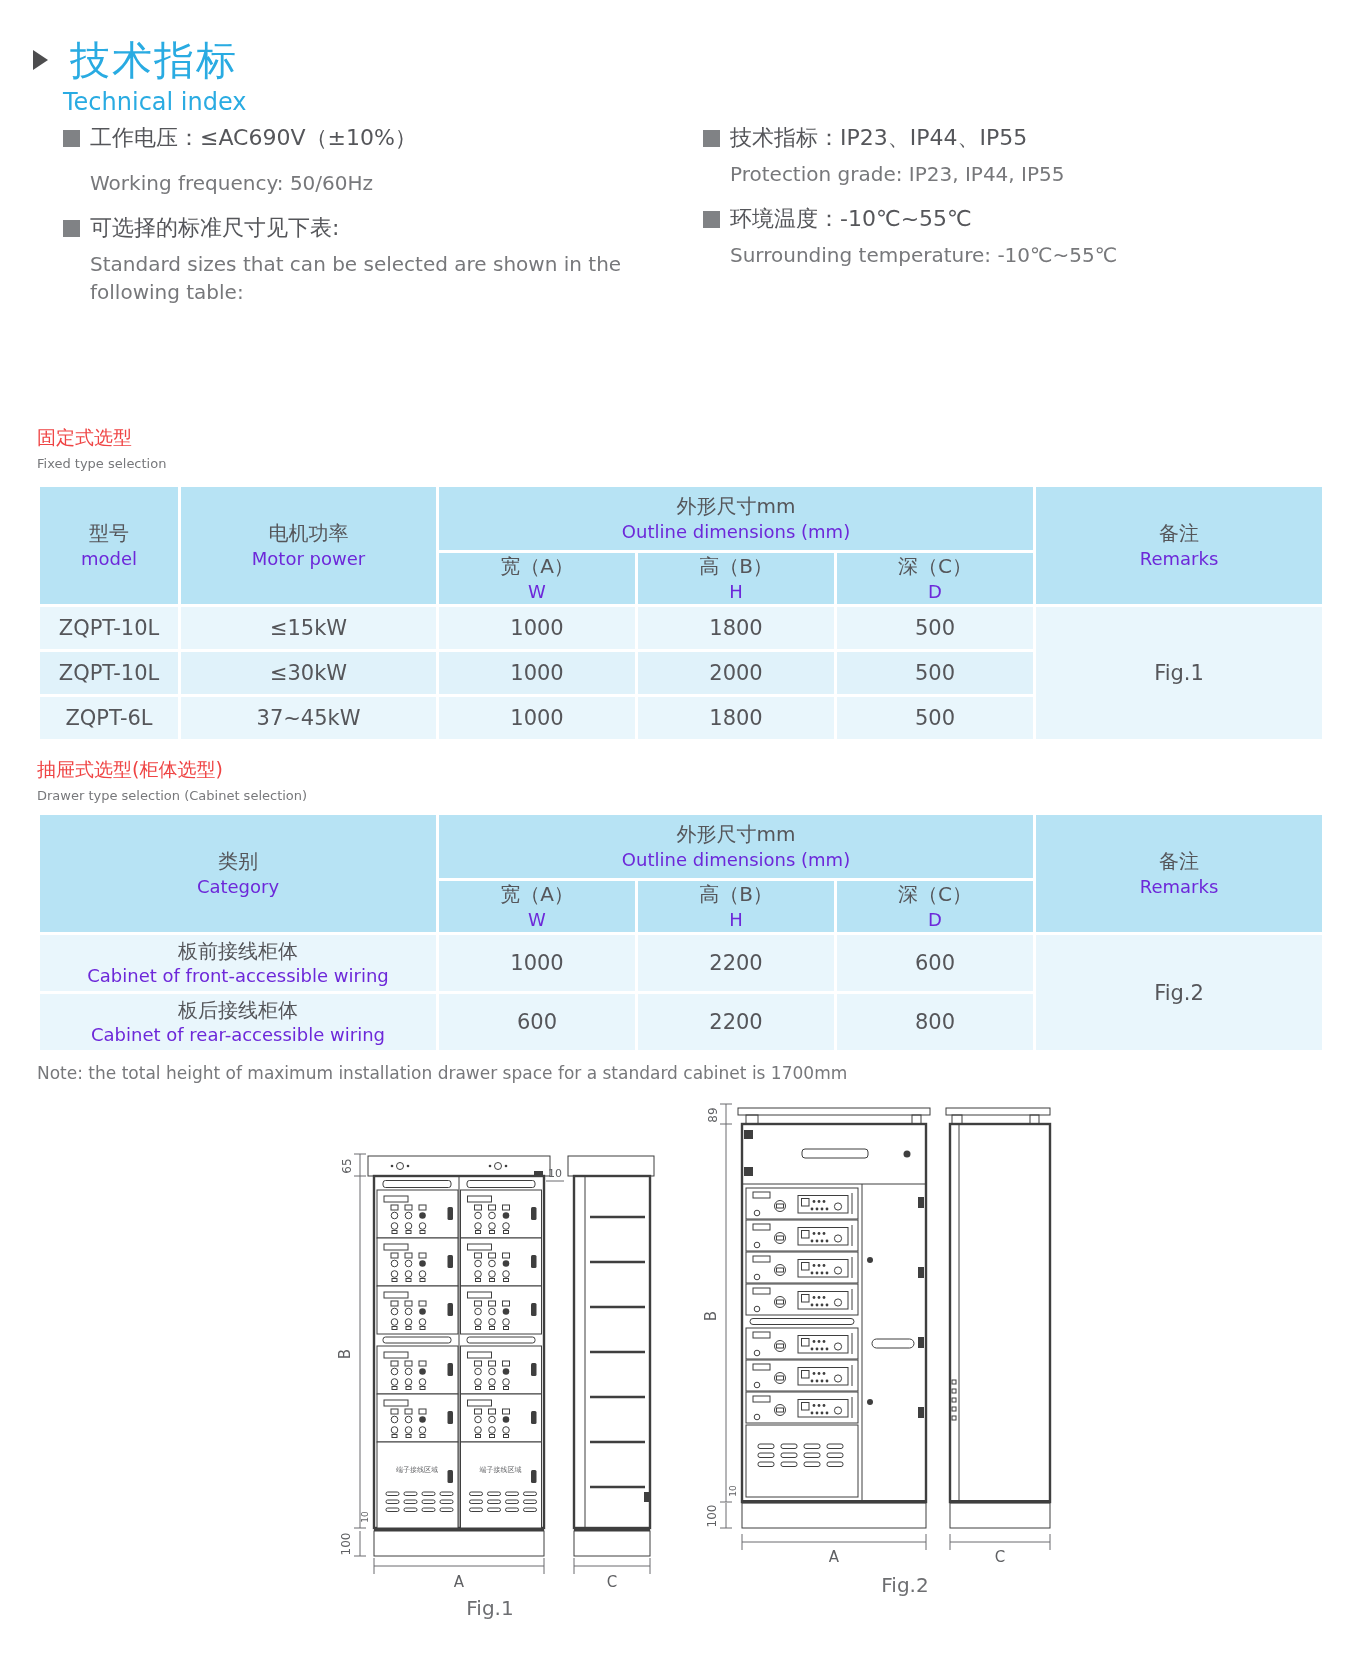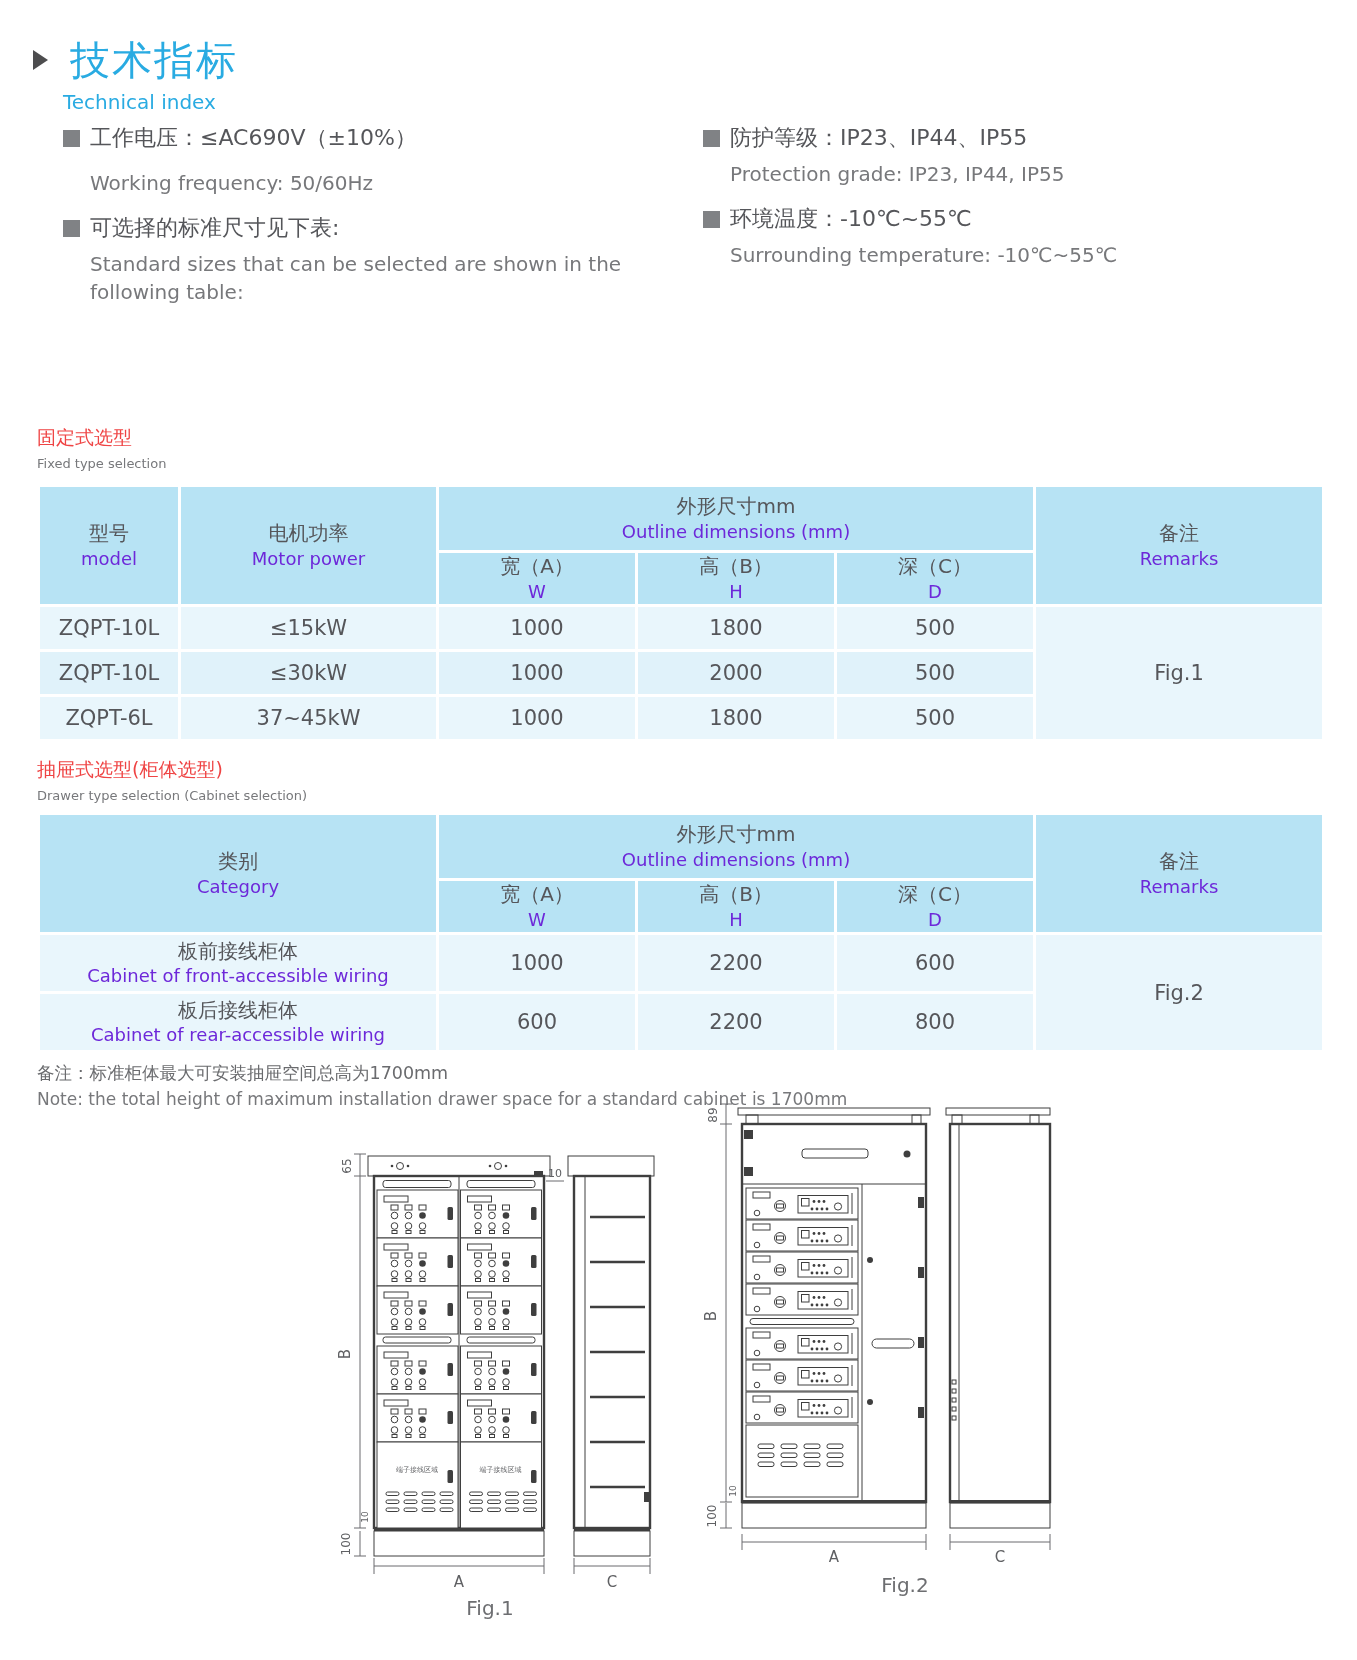--- a/index.html
+++ b/index.html
@@ -5,21 +5,21 @@
   html,body { margin:0; padding:0; background:#ffffff; }
   .page {
     position:relative; width:1357px; height:1660px; background:#fff; overflow:hidden;
     font-family:"DejaVu Sans","Liberation Sans",sans-serif; color:#55565a;
   }
   
   .hdr { position:absolute; left:33px; top:38px; }
   .hdr .title-row { display:flex; align-items:center; gap:22px; }
   .tri { width:0; height:0; border-left:15px solid #4d4d4f; border-top:10px solid transparent; border-bottom:10px solid transparent; }
   .title-zh { font-size:40px; color:#29abe2; font-weight:500; letter-spacing:2px; line-height:44px; }
-  .title-en { font-size:20px; color:#29abe2; margin:6px 0 0 30px; line-height:28px; }
+  .title-en { font-size:24px; color:#29abe2; margin:6px 0 0 30px; line-height:28px; }
   
   .specs { position:absolute; left:63px; top:123px; width:1270px; }
   .spec-col { position:absolute; top:0; width:620px; }
   .spec-col.left { left:0; }
   .spec-col.right { left:640px; }
   .spec-item { margin-bottom:16px; }
   .spec-zh { display:flex; align-items:center; gap:10px; font-size:22px; color:#55565a; line-height:30px; }
   .bullet { width:17px; height:17px; background:#808285; flex:none; }
   .spec-en { font-size:20px; color:#77787b; margin:7px 0 0 27px; line-height:28px; }
   .table-intro { margin-top:16px; }
@@ -90,21 +90,21 @@
             <span class="bullet"></span>
             <span>可选择的标准尺寸见下表:</span>
           </div>
         <div class="spec-en">Standard sizes that can be selected are shown in the following table:</div>
       </div>
     </div>
     <div class="spec-col right">
       <div class="spec-item">
         <div class="spec-zh">
             <span class="bullet"></span>
-            <span>防护等级：IP23、IP44、IP55</span>
+            <span>技术指标：IP23、IP44、IP55</span>
           </div>
         <div class="spec-en">Protection grade: IP23, IP44, IP55</div>
       </div>
       <div class="spec-item">
         <div class="spec-zh">
             <span class="bullet"></span>
             <span>环境温度：-10℃~55℃</span>
           </div>
         <div class="spec-en">Surrounding temperature: -10℃~55℃</div>
       </div>
@@ -245,21 +245,20 @@
           <span class="en">Cabinet of rear-accessible wiring</span>
         </td>
         <td>600</td>
         <td>2200</td>
         <td>800</td>
       </tr>
     </tbody>
   </table>
 
   <div class="note">
-    <span class="zh-n">备注：标准柜体最大可安装抽屉空间总高为1700mm</span>
     <span class="en-n">Note: the total height of maximum installation drawer space for a standard cabinet is 1700mm</span>
   </div>
 
   <div class="fig1-wrap">
   <svg width="340" height="480" viewBox="0 0 340 480">
     <defs>
       <g id="f1cell">
         <rect x="0" y="0" width="81" height="48" class="fillw"></rect>
         <rect x="7" y="6" width="24" height="6" class="ln"></rect>
         <rect x="14" y="15" width="7" height="5" class="ln"></rect>

